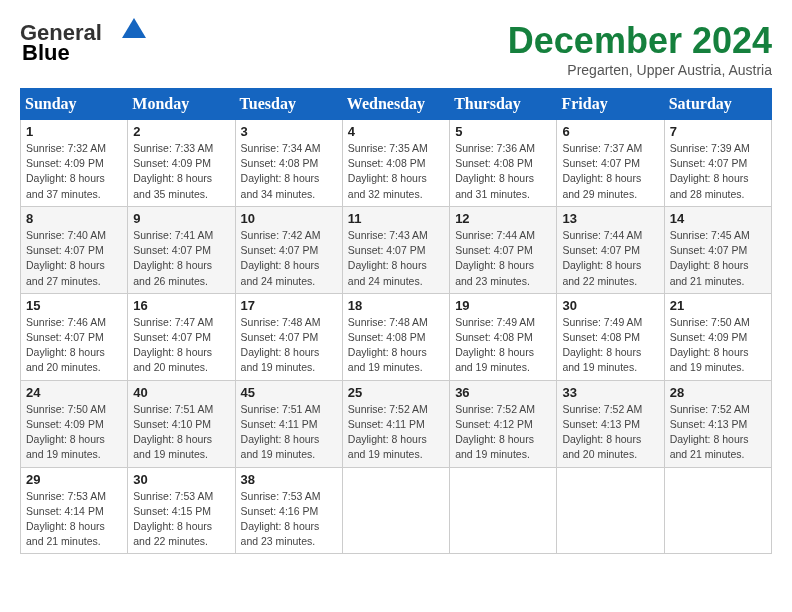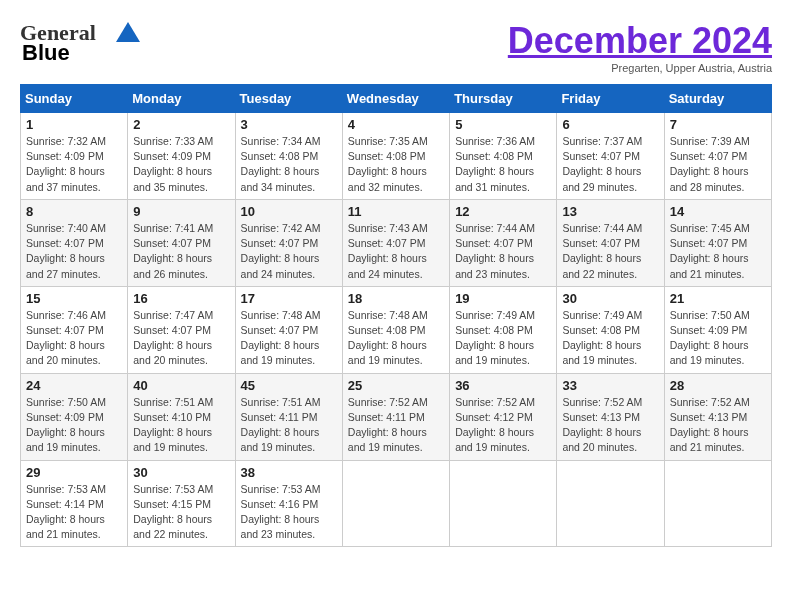--- a/index.html
+++ b/index.html
@@ -20,40 +20,40 @@
       display: flex;
       flex-direction: column;
       align-items: flex-start;
     }
     .title-block {
       text-align: right;
     }
     .month-title {
       font-size: 36px;
       font-weight: bold;
-      color: #6d28d9;
-      text-decoration: underline;
+      color: #15803d;
     }
     .subtitle {
-      font-size: 11px;
+      font-size: 14px;
       color: #555;
     }
     table {
       width: 100%;
       border-collapse: collapse;
       font-size: 11px;
     }
     thead tr th {
       background: #1565C0;
       color: #fff;
       padding: 6px 4px;
       text-align: left;
-      font-size: 13px;
+      font-size: 16px;
       font-weight: bold;
       border: 1px solid #1565C0;
+      font-family: Liberation Serif, serif;
     }
     tbody tr td {
       border: 1px solid #ccc;
       vertical-align: top;
       padding: 4px 5px;
       width: calc(100% / 7);
       height: 85px;
       background: #fff;
     }
     tbody tr:nth-child(even) td {
@@ -73,21 +73,21 @@
     }
     .empty-cell {
       background: #fff !important;
     }
   </style>
 </head>
 <body>
 
 <div class="header">
   <div class="logo">
-    <div style="display:flex; align-items:center; gap:20px;font-family:Liberation Serif, serif;">
+    <div style="display:flex; align-items:flex-start; gap:20px;">
       <span style="font-size:22px; font-weight:bold; color:#333;">General</span>
       <svg width="24" height="20" viewBox="0 0 24 20" style="margin-top:-2px;">
         <polygon points="0,20 12,0 24,20" fill="#1565C0"></polygon>
       </svg>
     </div>
     <span style="font-size:22px; font-weight:bold; color:#000000; margin-top:-6px; margin-left:2px;">Blue</span>
   </div>
   <div class="title-block">
     <div class="month-title">December 2024</div>
     <div class="subtitle">Pregarten, Upper Austria, Austria</div>

